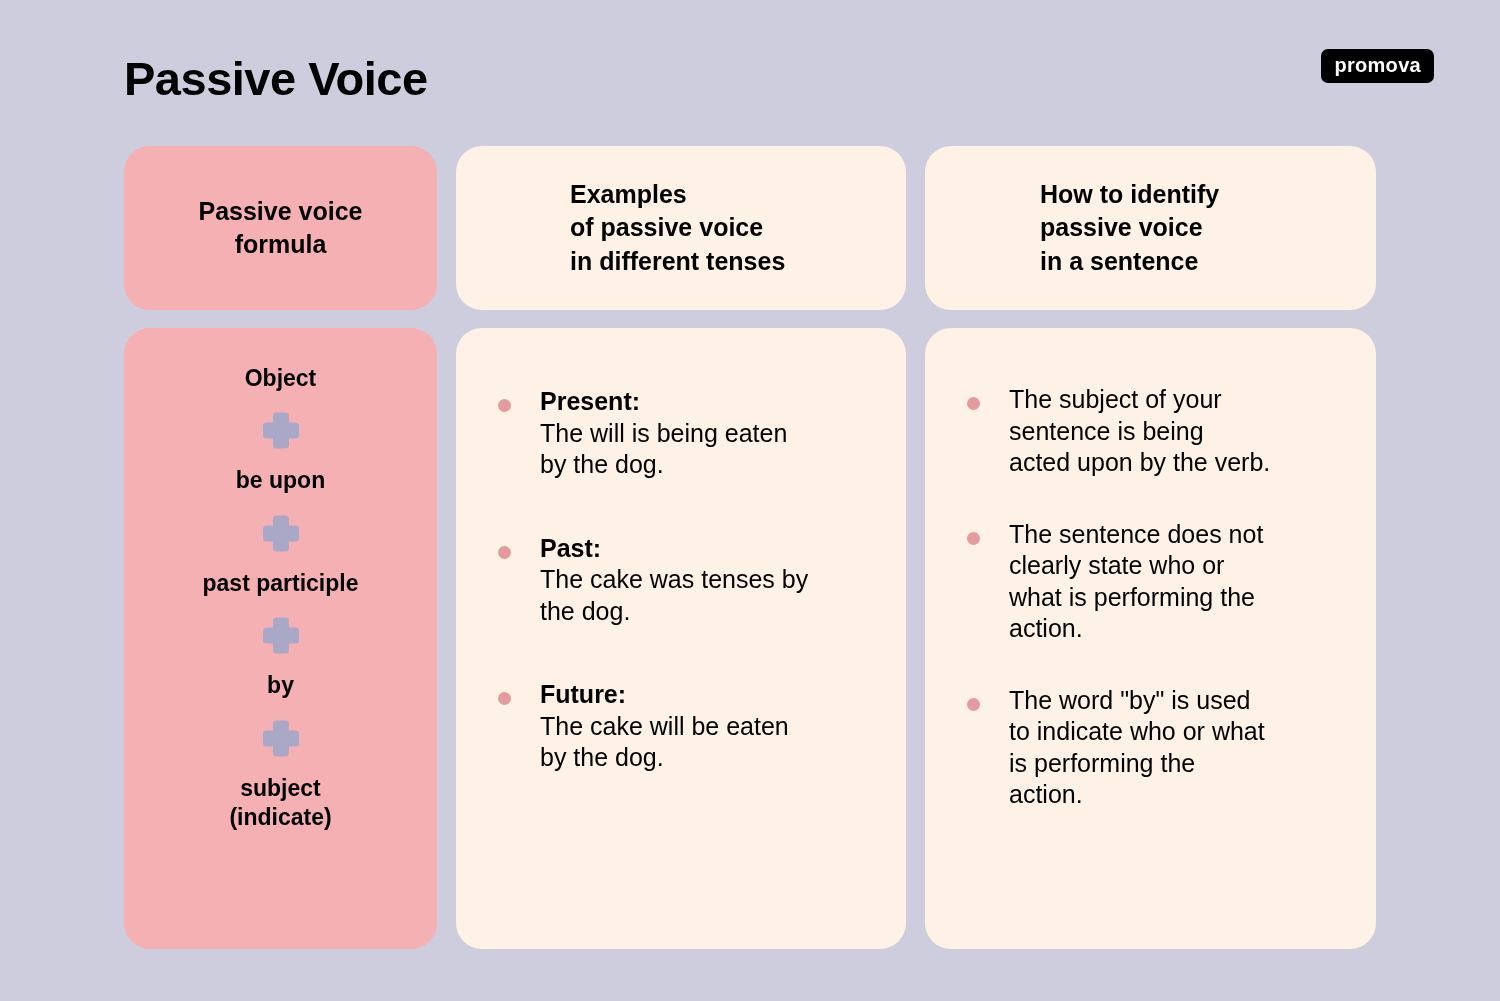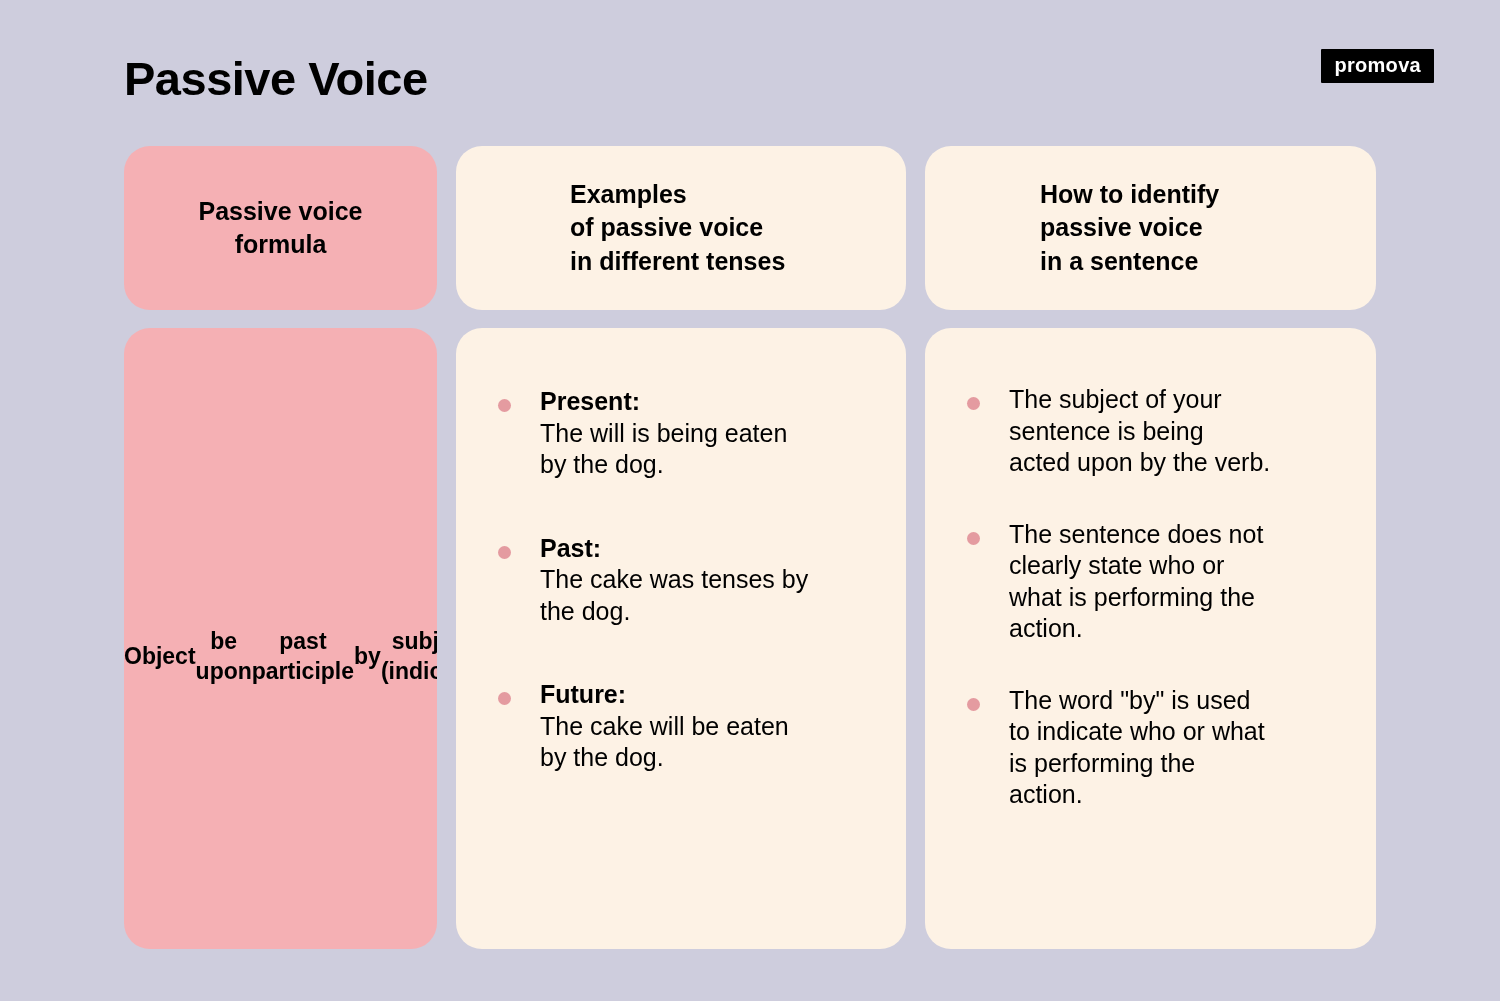--- a/index.html
+++ b/index.html
@@ -33,21 +33,21 @@
     letter-spacing: -0.5px;
     line-height: 70px;
     white-space: nowrap;
   }
   .brand-logo {
     position: absolute;
     right: 0;
     top: 5px;
     background: #000000;
     color: #ffffff;
-    border-radius: 1px;
+    border-radius: 7px;
     padding: 6px 13px 8px 13px;
     font-size: 20px;
     font-weight: bold;
     letter-spacing: 0.3px;
     line-height: 1;
   }
 
   
   .board {
     position: absolute;
@@ -85,21 +85,21 @@
     text-align: center;
   }
   .head-card.center .head-title { padding: 0 18px; }
   .head-card.left { justify-content: flex-start; padding-left: 38px; }
   .head-card.left .head-title { padding-left: 76px; }
   .head-card.left.narrow-pad .head-title { padding-left: 77px; }
 
   
   .formula-body {
     display: flex;
-    flex-direction: row;
+    flex-direction: column;
     align-items: center;
     justify-content: flex-start;
     padding-top: 36px;
   }
   .formula-term {
     font-size: 23px;
     font-weight: bold;
     color: #000000;
     text-align: center;
     line-height: 1.28;

